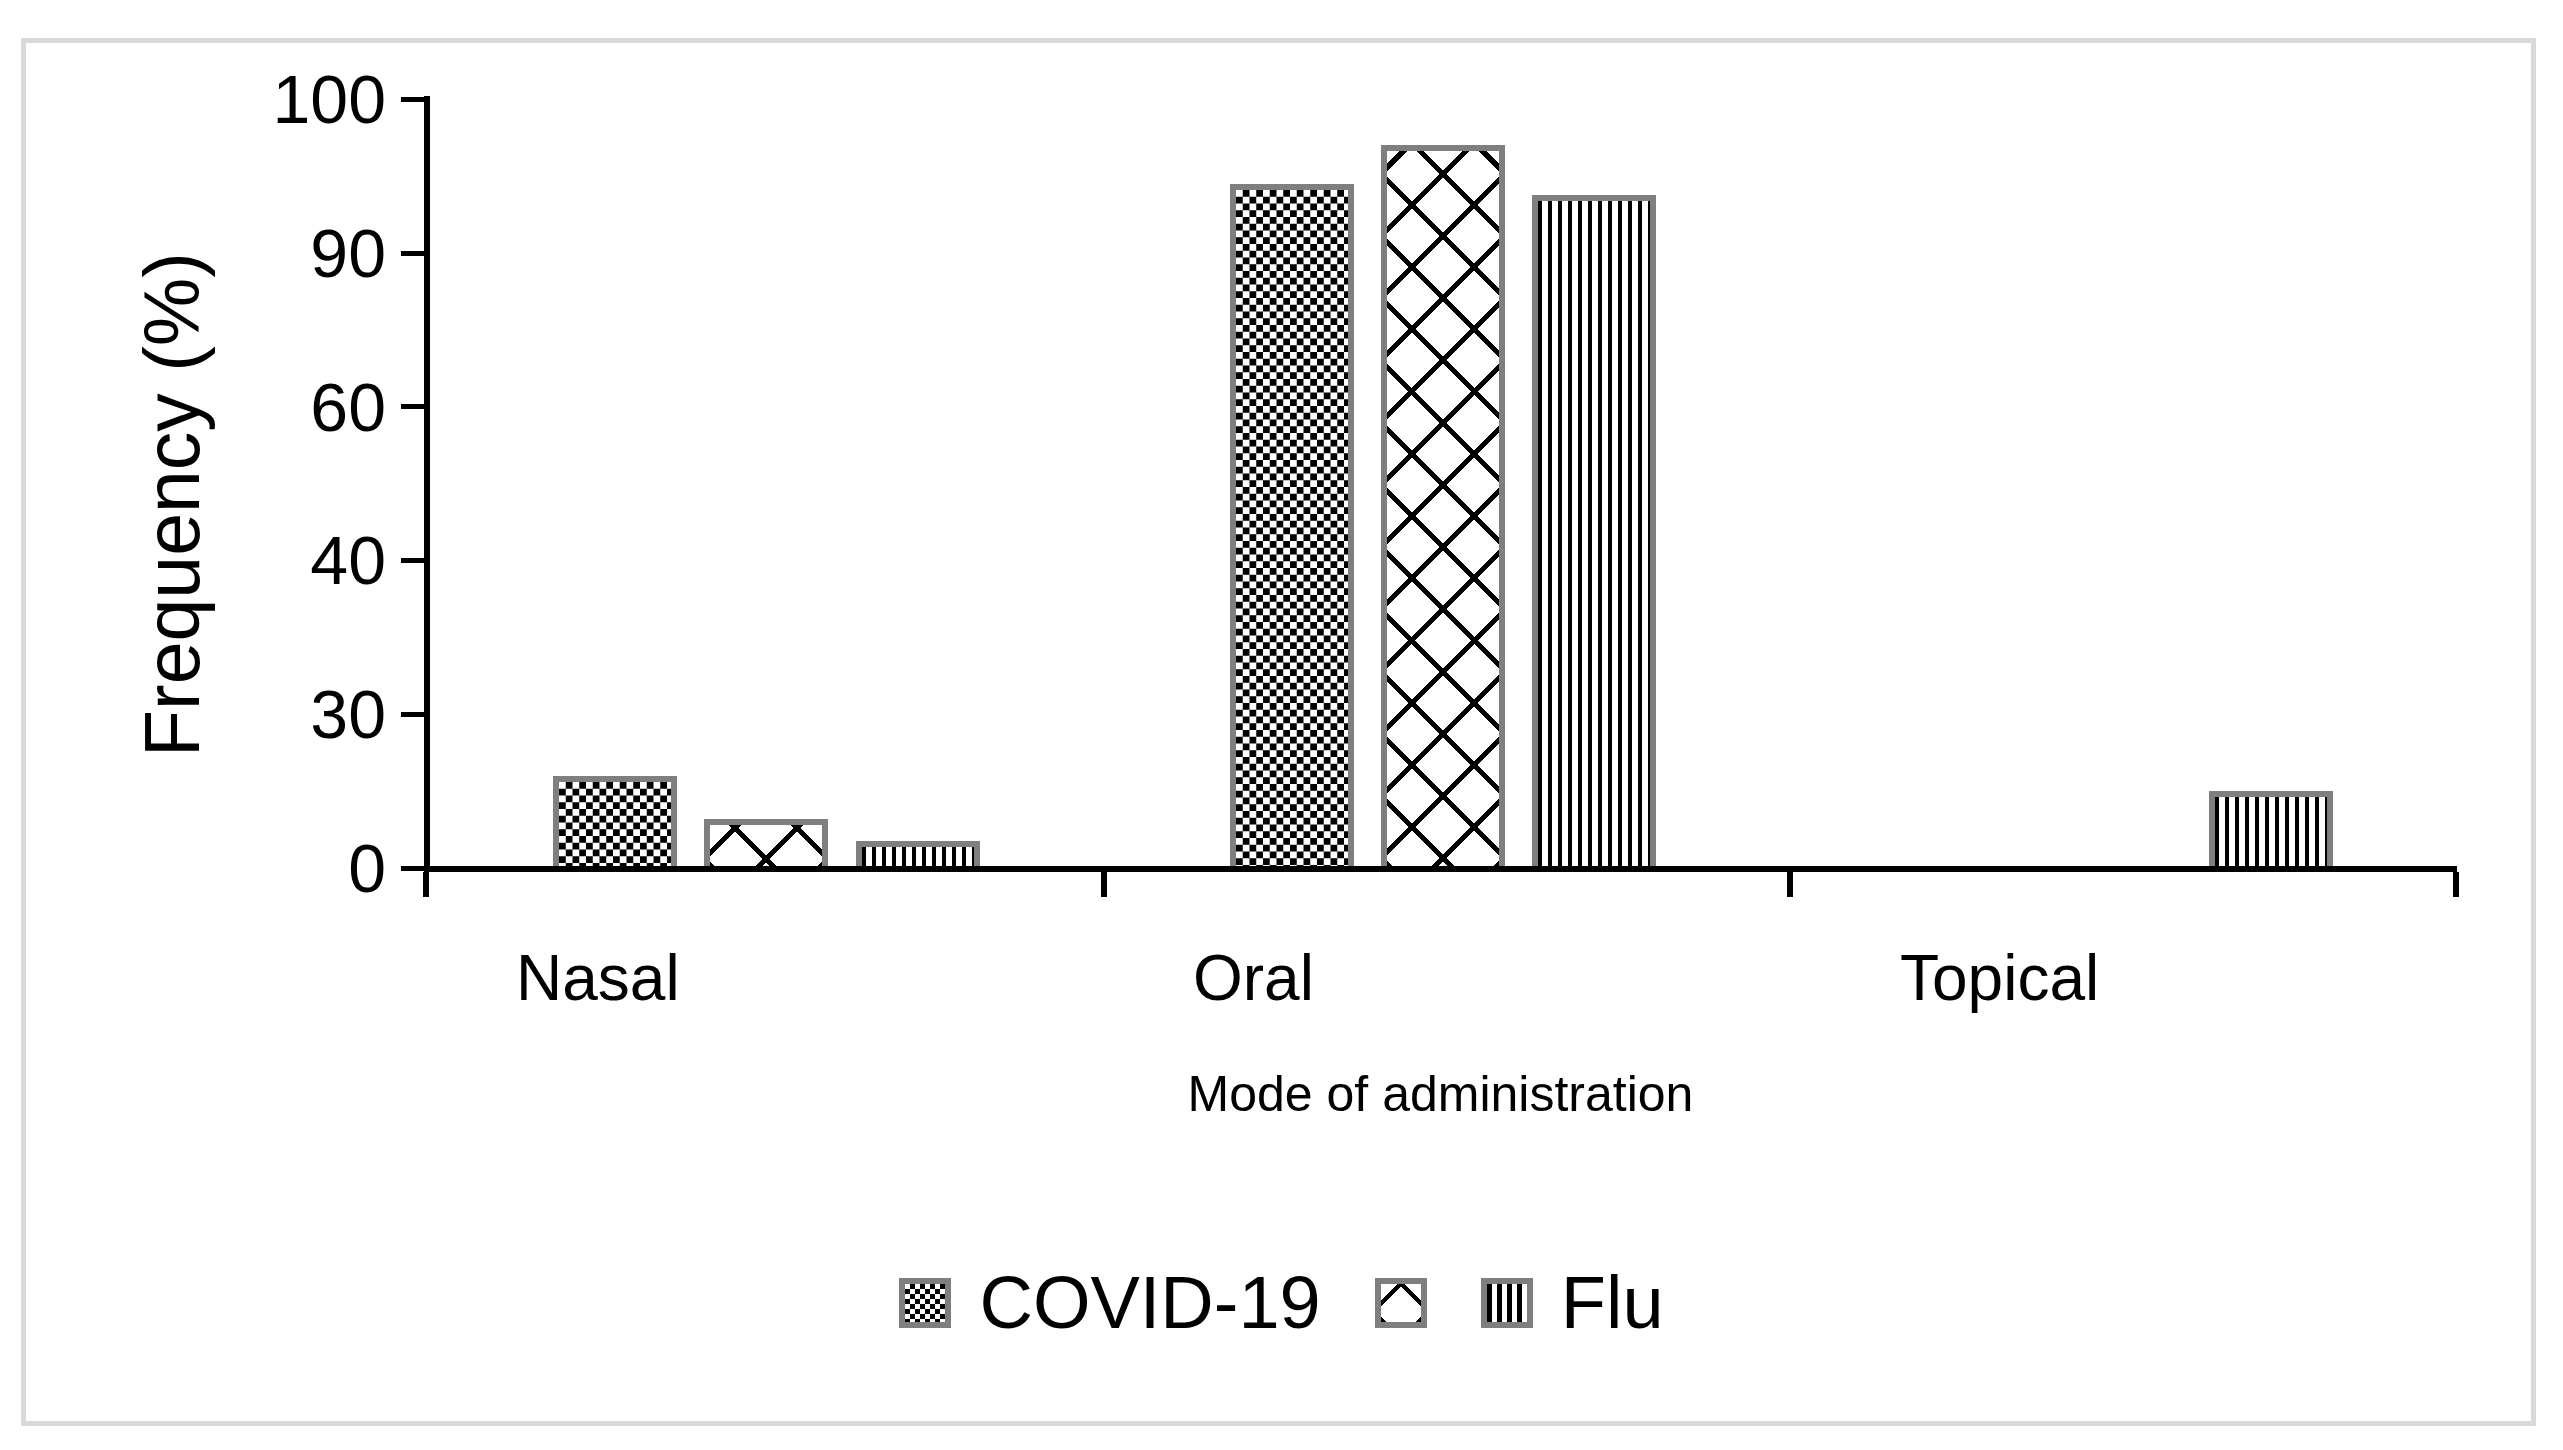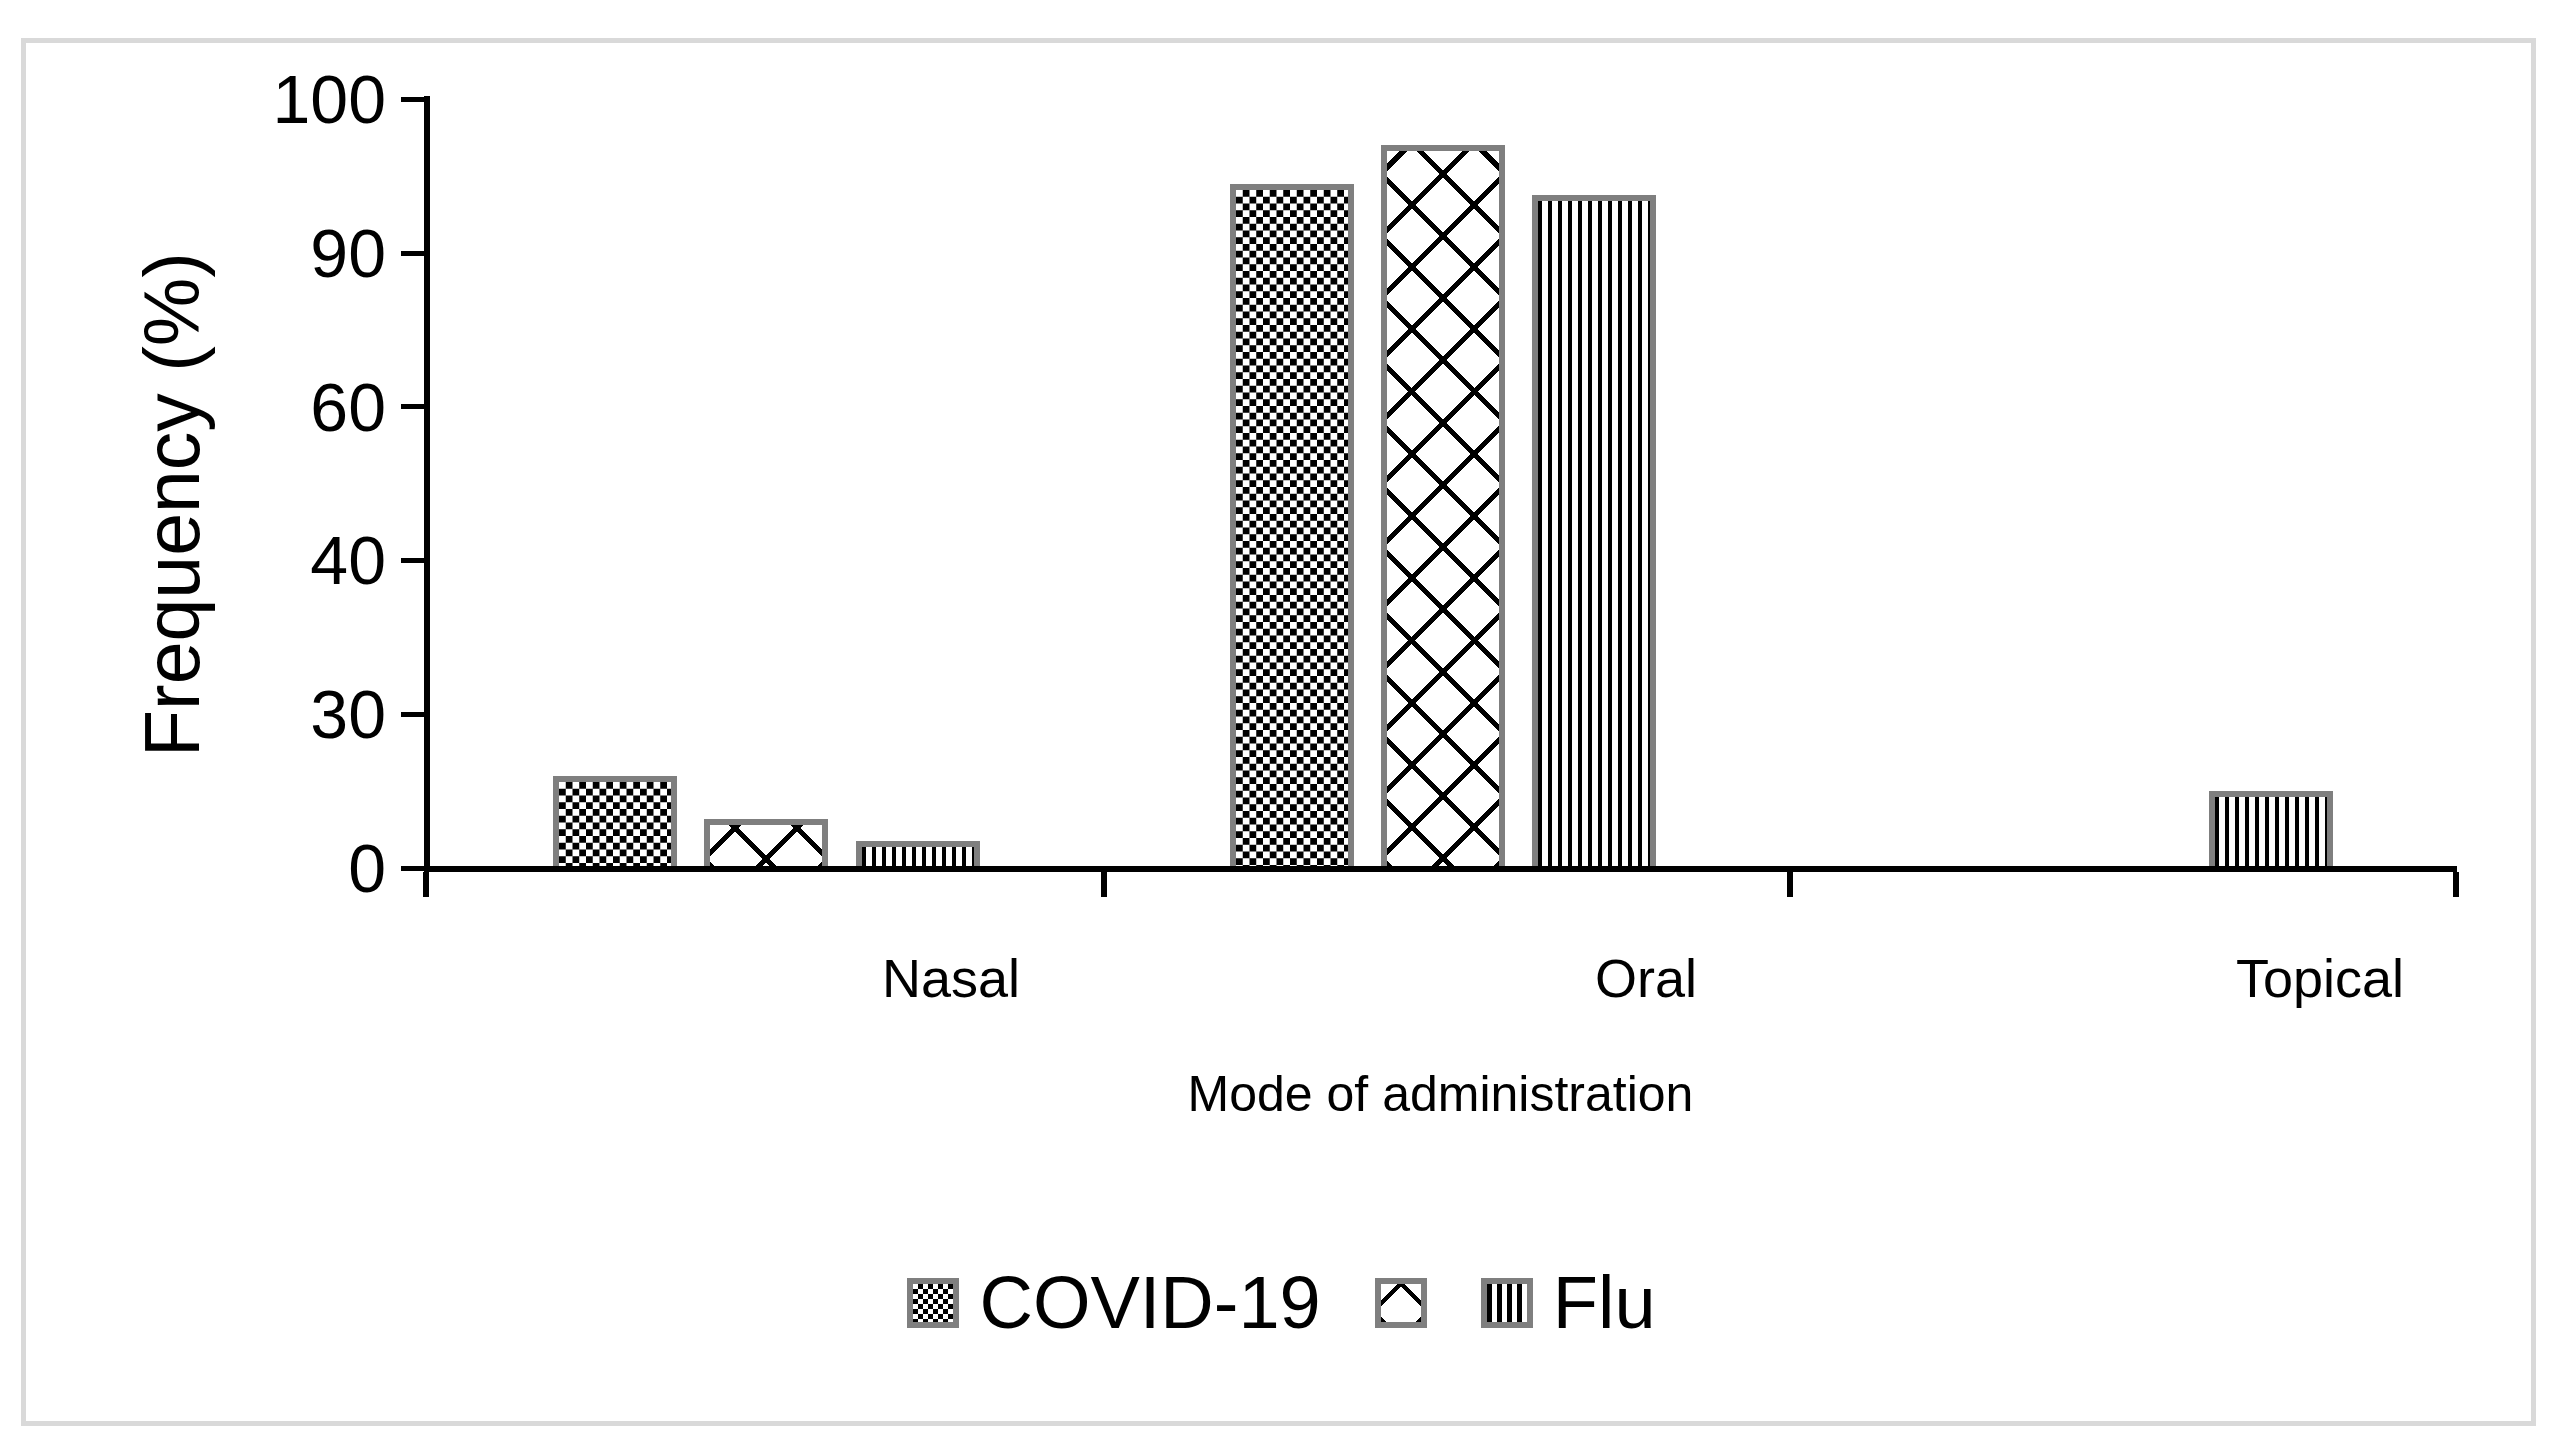--- a/index.html
+++ b/index.html
@@ -14,22 +14,22 @@
   
   .y-axis{position:absolute;left:424px;top:96px;width:5.9px;height:776px;background:#000;z-index:6;}
   .x-axis{position:absolute;left:424px;top:866px;width:2033px;height:5.9px;background:#000;z-index:6;}
   .y-tick{position:absolute;width:25px;height:5px;background:#000;left:401px;z-index:6;}
   .x-tick{position:absolute;width:5.9px;height:25px;background:#000;top:872px;z-index:6;}
   .y-tick-label{
     position:absolute;left:193px;width:193px;height:81px;line-height:81px;
     text-align:right;font-size:68px;z-index:4;
   }
   .cat-label{
-    position:absolute;top:938px;width:504px;text-align:right;
-    font-size:54px;line-height:81px;z-index:4;
+    position:absolute;top:938px;width:504px;text-align:left;
+    font-size:64px;line-height:81px;z-index:4;
   }
   .x-title{
     position:absolute;left:936px;top:1052px;width:1009px;text-align:center;
     font-size:50px;line-height:84px;z-index:4;
   }
   .y-title{
     position:absolute;left:-206px;top:454px;width:757px;height:101px;line-height:101px;
     text-align:center;font-size:77px;transform:rotate(-90deg);z-index:4;
   }
   
@@ -48,21 +48,21 @@
       repeating-linear-gradient(-45deg,#000 0 5px,transparent 5px 44px);
   }
   .pat-stripes{
     background-image:repeating-linear-gradient(90deg,#000 0 4.2px,#fff 4.2px 10px);
   }
   
   .legend{
     position:absolute;left:0;top:1259px;width:2563px;height:87px;
     display:flex;justify-content:center;align-items:center;gap:54px;z-index:4;
   }
-  .legend-item{display:flex;align-items:center;gap:20px;}
+  .legend-item{display:flex;align-items:center;gap:28px;}
   .legend-label{font-size:74px;line-height:87px;}
   .swatch{
     width:40px;height:38px;border:6.7px solid #7f7f7f;box-sizing:content-box;background-color:#fff;
   }
   .swatch.pat-checker{background-size:10px 10px;}
   .swatch.pat-cross{
     background-image:
       repeating-linear-gradient(45deg,#000 0 4.2px,transparent 4.2px 39px),
       repeating-linear-gradient(-45deg,#000 0 4.2px,transparent 4.2px 39px);
   }

